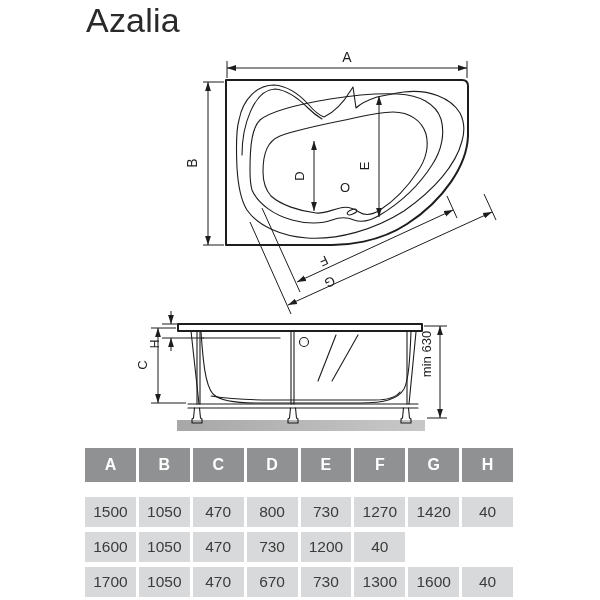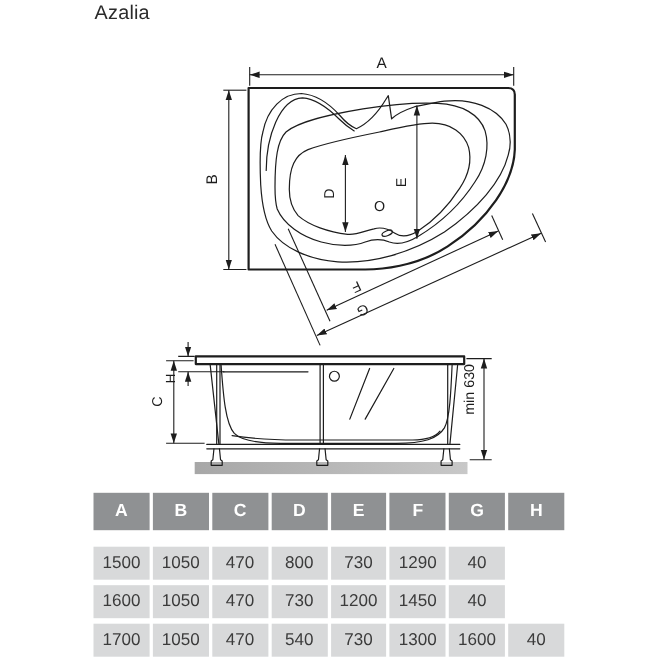--- a/index.html
+++ b/index.html
@@ -2,21 +2,21 @@
 <html><head>
 <meta charset="utf-8">
 <style>
   html,body{margin:0;padding:0;}
   body{
     width:600px;height:600px;position:relative;background:#ffffff;
     font-family:"Liberation Sans", sans-serif;overflow:hidden;
   }
   .page-title{
     position:absolute;left:86px;top:1px;
-    font-size:18px;color:#2a2a2a;letter-spacing:.2px;text-align:right;
+    font-size:34px;color:#2a2a2a;letter-spacing:.2px;text-align:right;
   }
   .drawing-svg{position:absolute;left:0;top:0;}
   .spec-table{
     position:absolute;left:85px;top:448px;width:428px;
   }
   .tbl-row{
     display:grid;grid-template-columns:repeat(8,1fr);gap:3px;
   }
   .tbl-head{margin-bottom:15px;}
   .tbl-head .cell{
@@ -163,35 +163,35 @@
     <div class="cell">F</div>
     <div class="cell">G</div>
     <div class="cell">H</div>
   </div>
   <div class="tbl-row tbl-data">
     <div class="cell">1500</div>
     <div class="cell">1050</div>
     <div class="cell">470</div>
     <div class="cell">800</div>
     <div class="cell">730</div>
-    <div class="cell">1290</div>
+    <div class="cell">1270</div>
+    <div class="cell">1420</div>
     <div class="cell">40</div>
   </div>
   <div class="tbl-row tbl-data">
     <div class="cell">1600</div>
     <div class="cell">1050</div>
     <div class="cell">470</div>
     <div class="cell">730</div>
     <div class="cell">1200</div>
-    <div class="cell">1450</div>
     <div class="cell">40</div>
   </div>
   <div class="tbl-row tbl-data">
     <div class="cell">1700</div>
     <div class="cell">1050</div>
     <div class="cell">470</div>
-    <div class="cell">540</div>
+    <div class="cell">670</div>
     <div class="cell">730</div>
     <div class="cell">1300</div>
     <div class="cell">1600</div>
     <div class="cell">40</div>
   </div>
 </div>
 
 </body></html>

